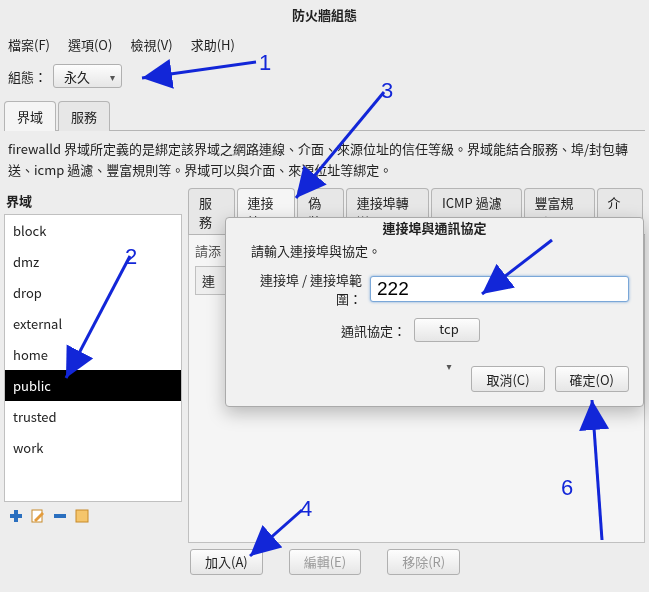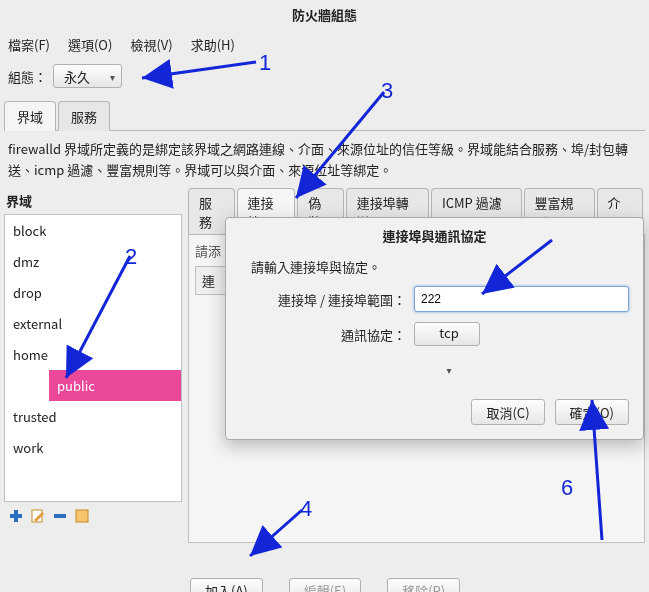--- a/index.html
+++ b/index.html
@@ -72,21 +72,21 @@
   }
   .zones-col { width: 178px; display:flex; flex-direction:column; }
   .zones-col .heading { font-weight: bold; padding: 4px 2px; }
   .zones-list {
     border: 1px solid #c0c0c0;
     background: #fff;
     height: 288px;
     overflow: auto;
   }
   .zones-list .item { padding: 6px 8px; border-bottom: 0; }
-  .zones-list .item.selected { background: #ec4899; color: #fff; margin-left: 44px; }
+  .zones-list .item.selected { background: #000000; color: #fff; }
   .zones-toolbar { display:flex; gap:6px; padding:6px 4px; align-items:center; }
   .zones-toolbar svg { display:block; }
   .right-col { flex:1; display:flex; flex-direction:column; }
   .tabs-l2 { margin: 0 0 0 0; overflow:hidden; }
   .tabs-l2 .tab { padding: 4px 10px; font-size:13px; }
   .right-body {
     border: 1px solid #c0c0c0;
     border-top: none;
     background: #f5f5f5;
     height: 308px;
@@ -105,51 +105,49 @@
     display:inline-flex;
     align-items:center;
     justify-content:center;
     border:1px solid #b0b0b0;
     background: linear-gradient(#fdfdfd,#e6e6e6);
     border-radius:3px;
     height:26px;
     padding: 0 14px;
     font-size:13px;
     cursor:default;
-    margin-top:29px;
   }
   .btn.disabled { color:#9a9a9a; }
   
   .dialog {
     position:absolute;
     left:225px; top:217px;
     width:419px;
     background:#f1f1f1;
     border:1px solid #aaa;
     border-radius:4px;
     box-shadow: 0 6px 18px rgba(0,0,0,0.25);
     z-index:10;
   }
   .dialog .dlg-title {
     text-align:center;
     font-weight:bold;
-    padding:8px;
   }
   .dialog .dlg-body { padding: 4px 14px 8px; }
   .dialog .dlg-msg { margin-bottom:10px;margin-left:11px; }
   .dialog .frow { display:flex; align-items:center; margin-bottom:10px; gap:8px; }
   .dialog .frow .lab { width:166px; text-align:right; }
   .dialog input[type=text] {
     flex:1;
     border:1px solid #7aa7d8;
     box-shadow: 0 0 3px #7aa7d8;
     border-radius:3px;
     height:26px;
     padding:0 6px;
-    font-size:12px;
+    font-size:19px;
     background:#fff;
   }
   .dialog .proto {
     width:66px;
     flex-direction:column;
   }
   .dialog .dlg-buttons {
     display:flex;
     justify-content:flex-end;
     gap:10px;

